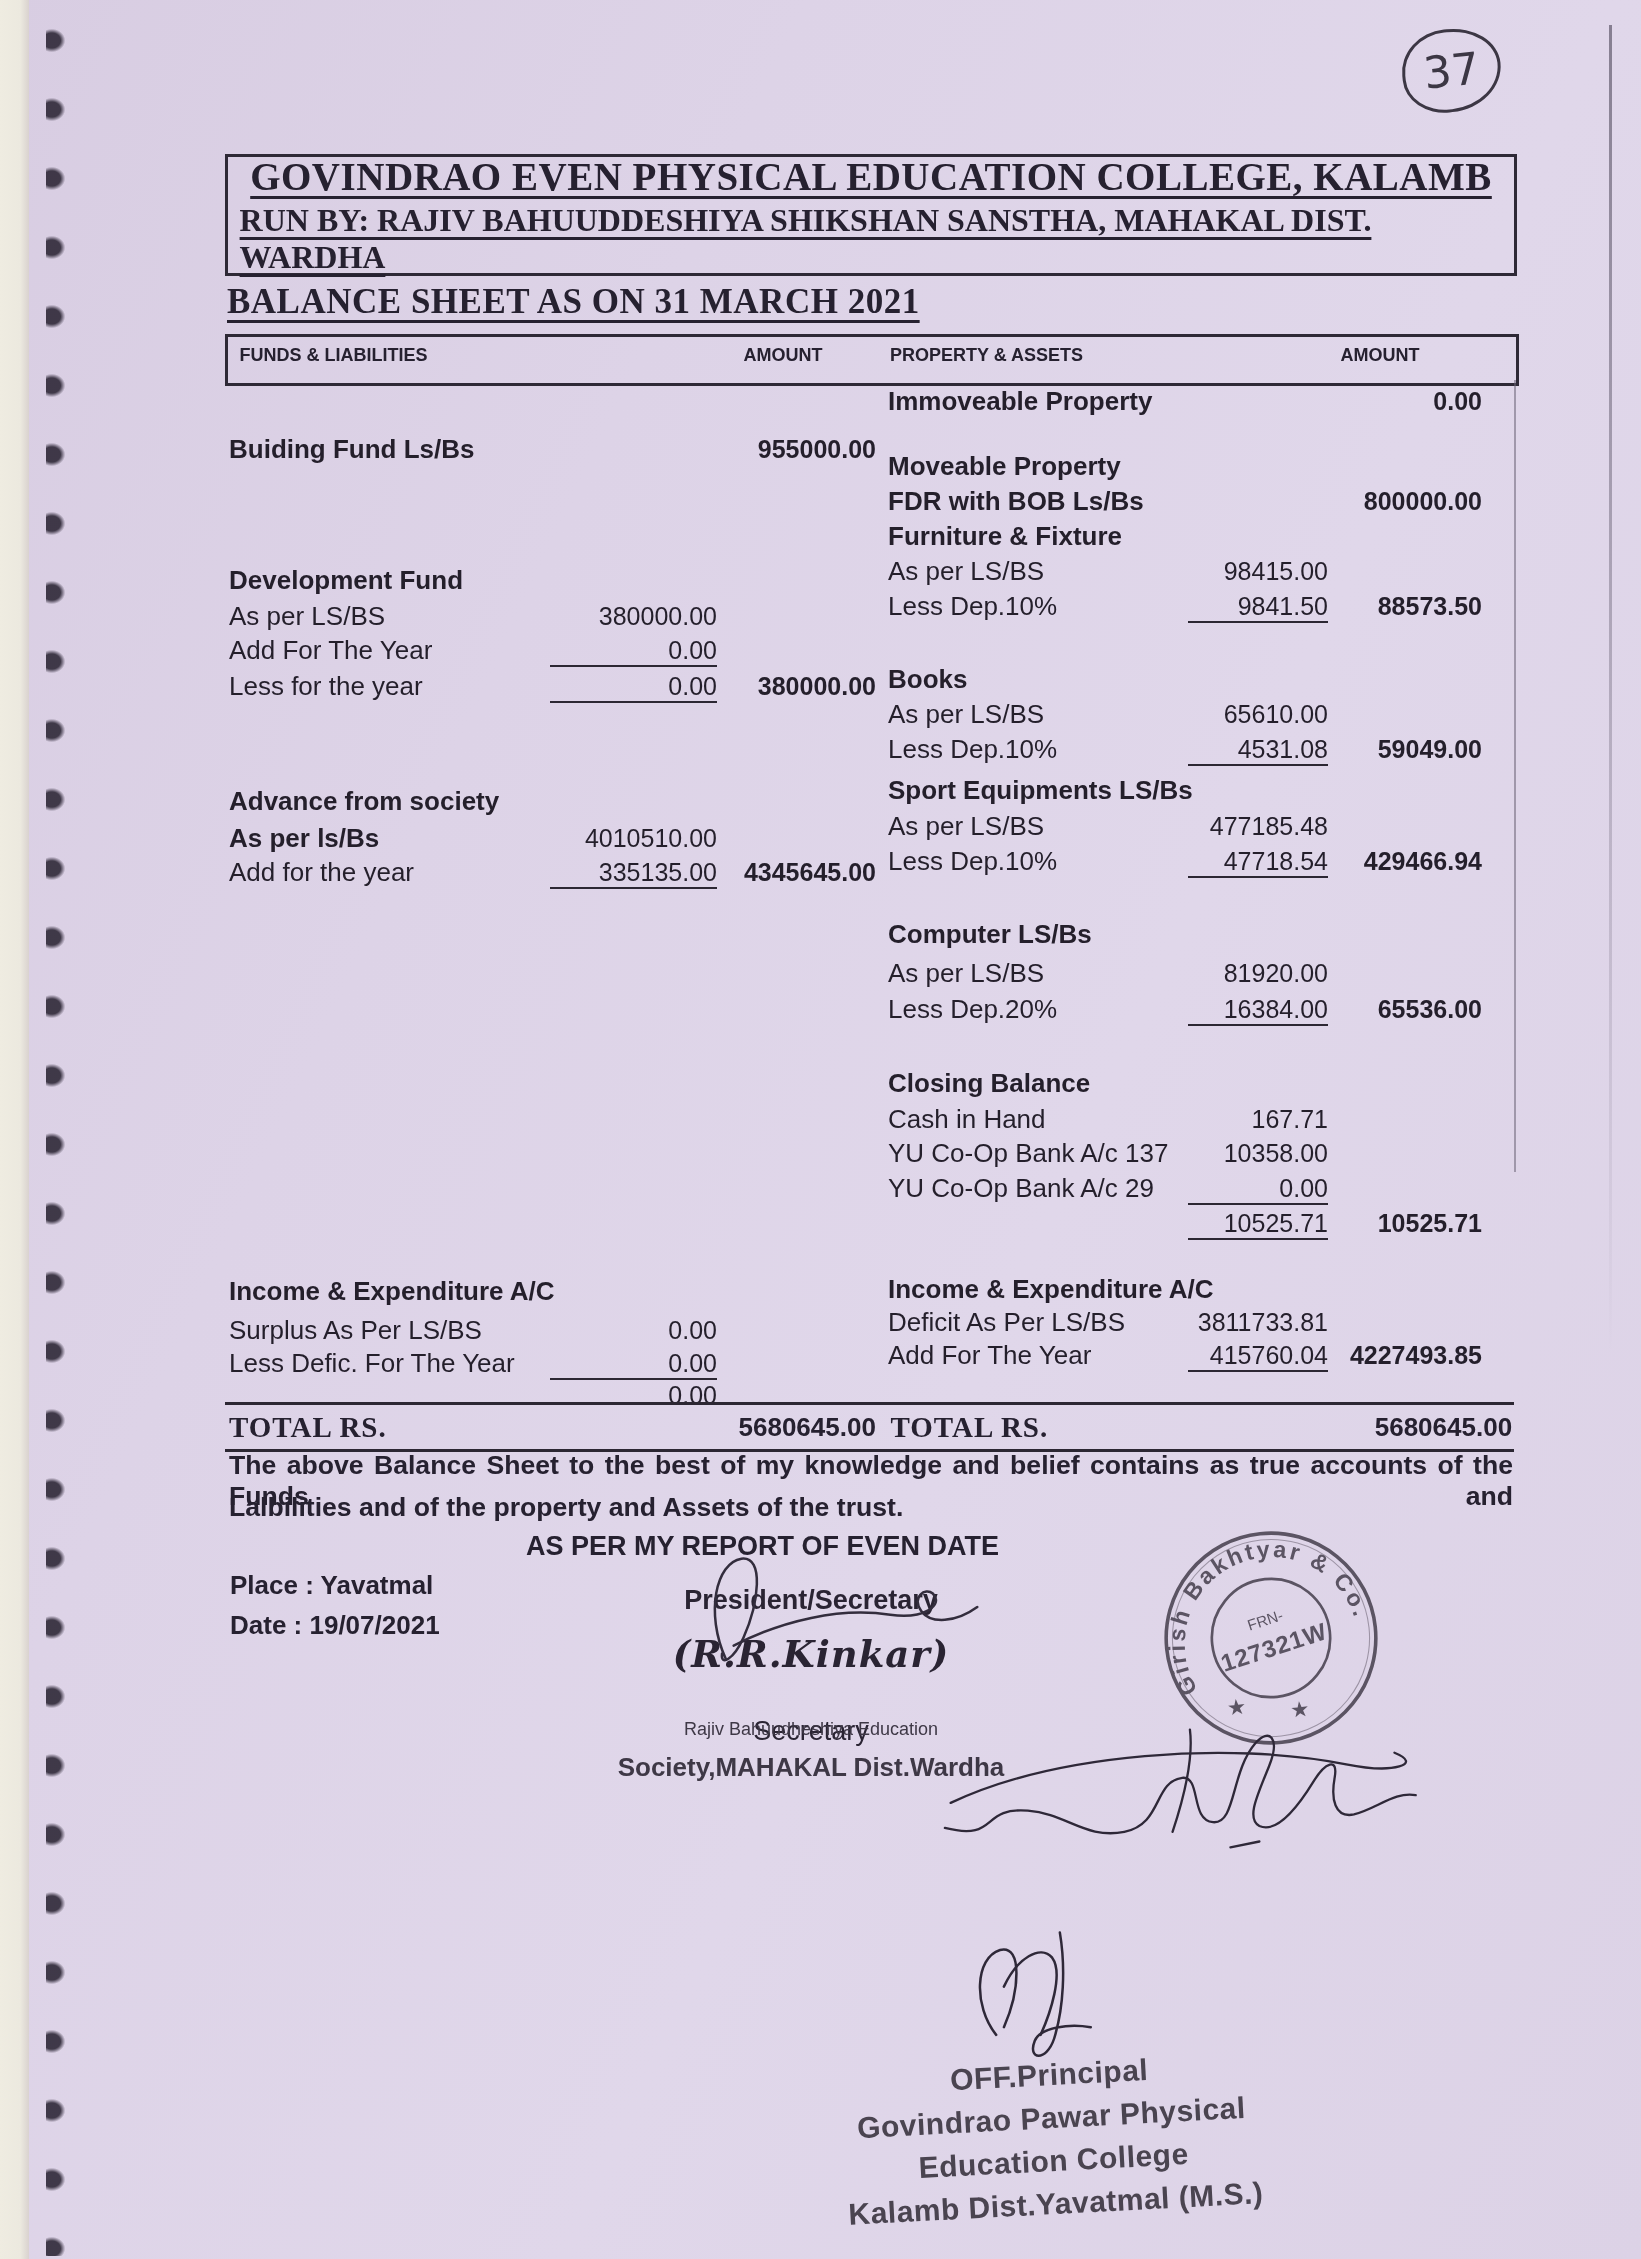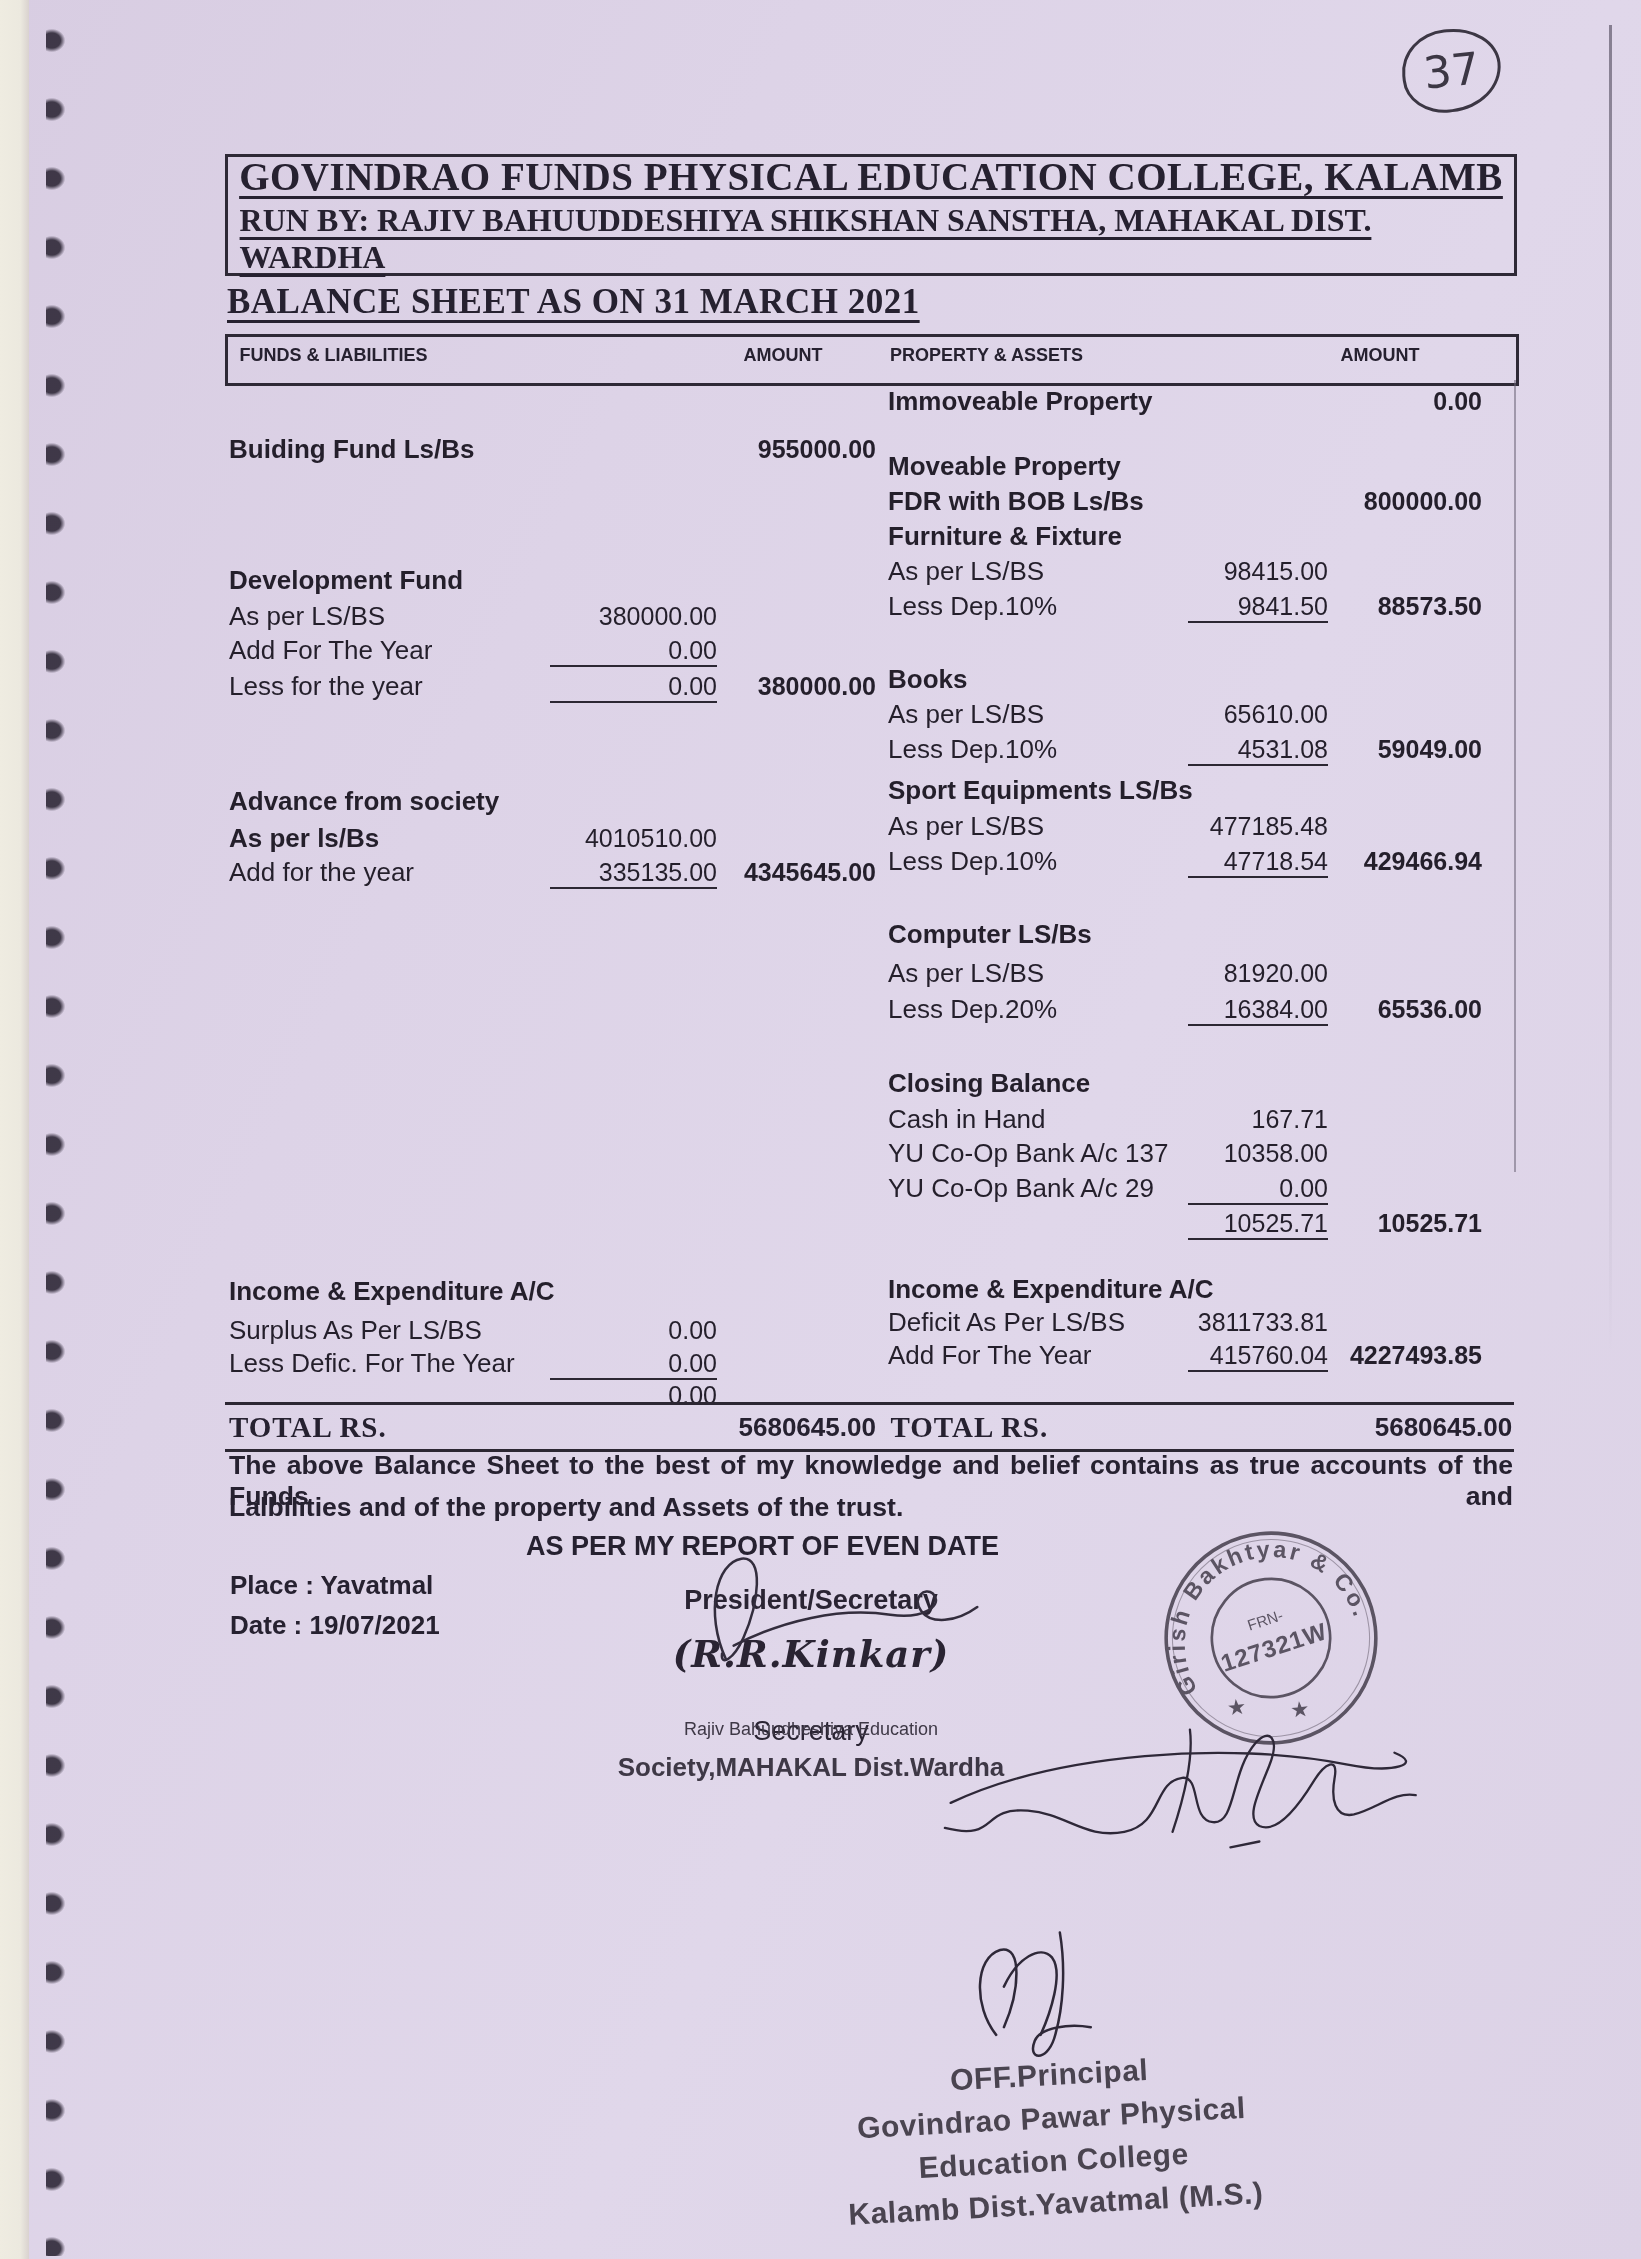--- a/index.html
+++ b/index.html
@@ -82,21 +82,21 @@
 <div class="page">
   <div class="edge-strip"></div>
   <div class="binding"></div>
   <div class="scanline"></div>
 
   <div class="pageno">
       <span>37</span>
     </div>
 
   <div class="hdr-box ink">
-    <div class="hdr1">GOVINDRAO FUNDS PHYSICAL EDUCATION COLLEGE, KALAMB</div>
+    <div class="hdr1">GOVINDRAO EVEN PHYSICAL EDUCATION COLLEGE, KALAMB</div>
     <div class="hdr2">RUN BY: RAJIV BAHUUDDESHIYA SHIKSHAN SANSTHA, MAHAKAL DIST. WARDHA</div>
   </div>
 
   <div class="bstitle ink">BALANCE SHEET AS ON 31 MARCH 2021</div>
 
   <div class="thead ink">
     <span class="th-fl">FUNDS &amp; LIABILITIES</span>
     <span class="th-am1">AMOUNT</span>
     <span class="th-pa">PROPERTY &amp; ASSETS</span>
     <span class="th-am2">AMOUNT</span>

